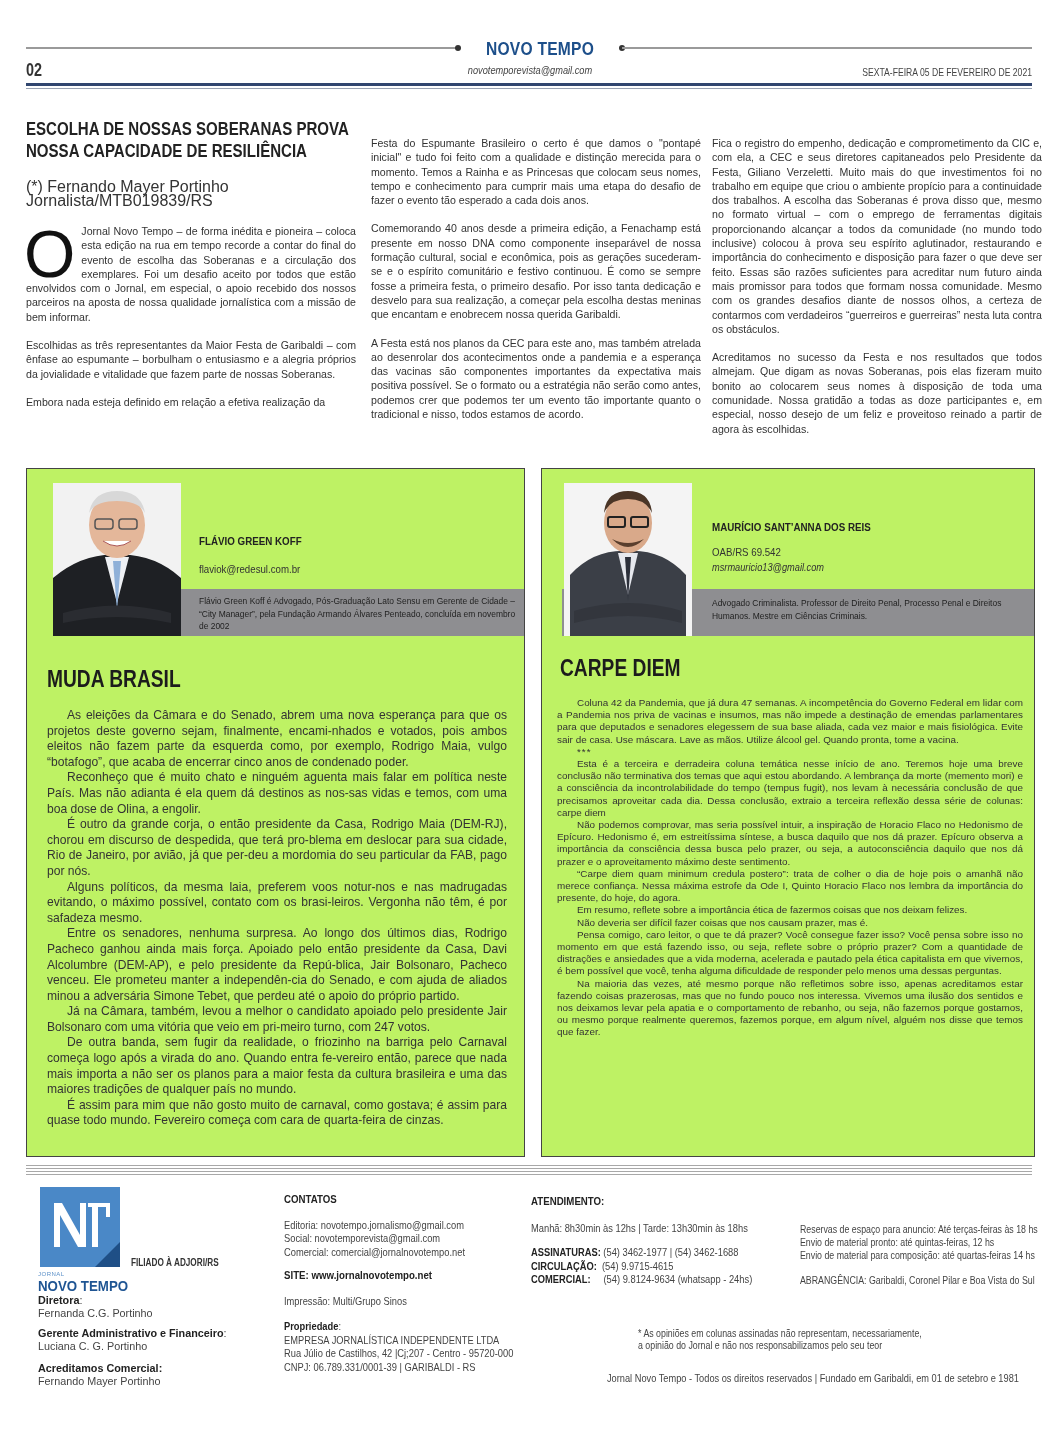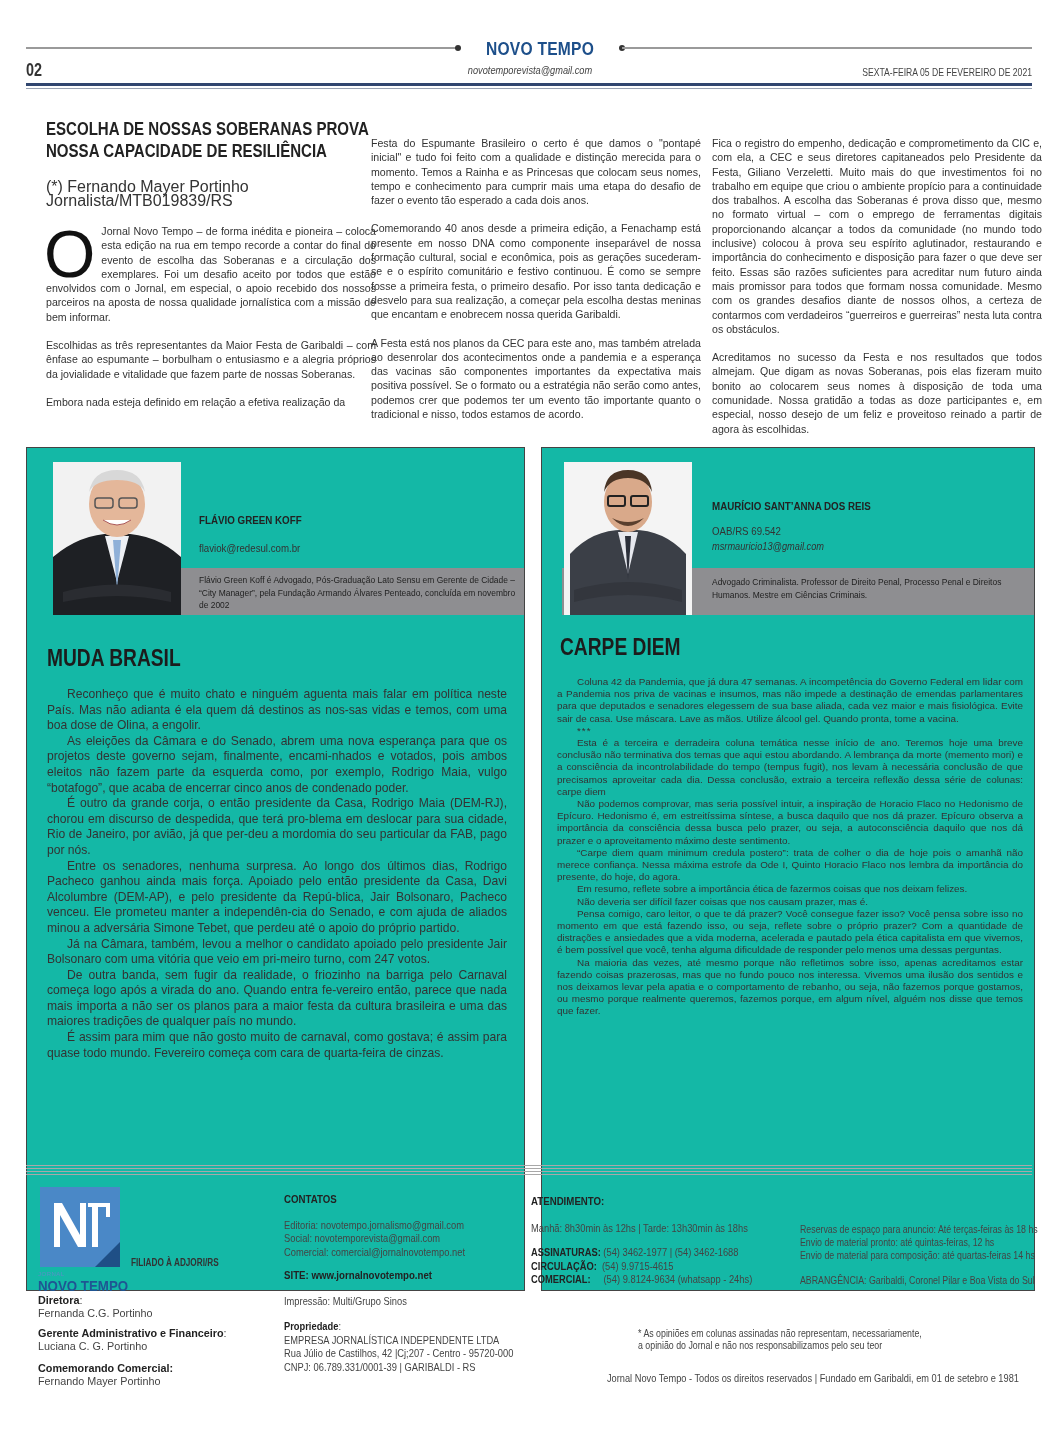--- a/index.html
+++ b/index.html
@@ -17,31 +17,31 @@
   .mast-email { position: absolute; top: 64px; left: 420px; width: 220px; text-align: center;
     font-style: italic; font-size: 10.5px; color: #444; transform: scaleX(0.88); }
   .page-num { position: absolute; top: 60px; left: 26px; font-weight: bold; font-size: 18px; color: #333; transform: scaleX(0.8); transform-origin: left; }
   .page-date { position: absolute; top: 66px; right: 26px; font-size: 10.5px; color: #444; transform: scaleX(0.82); transform-origin: right; white-space: nowrap; }
   .mast-rule-1 { position: absolute; top: 83px; left: 26px; width: 1006px; height: 3px; background: #31466f; }
   .mast-rule-2 { position: absolute; top: 88px; left: 26px; width: 1006px; height: 1px; background: #9aa3b3; }
 
   
   .editorial { position: absolute; top: 118px; left: 26px; width: 1006px; }
   .ed-col { position: absolute; top: 0; width: 330px; font-size: 10.6px; line-height: 14.3px; text-align: justify; color: #333; }
-  .ed-col.c1 { left: 0; margin-left: 20px; }
+  .ed-col.c1 { left: 0; }
   .ed-col.c2 { left: 345px; top: 18px; }
   .ed-col.c3 { left: 686px; top: 18px; }
   .ed-title { font-weight: bold; font-size: 17.5px; line-height: 22px; color: #222; transform: scaleX(0.86); transform-origin: left; width: 390px; }
   .ed-byline { margin-top: 18px; font-size: 16px; line-height: 14px; color: #333; }
   .ed-lead { margin-top: 16px; position: relative; }
   .dropcap { float: left; font-size: 66px; line-height: 54px; margin: 3px 6px 0 -2px; color: #111; font-family: "Liberation Sans", sans-serif; }
   .ed-col p { margin-bottom: 14px; }
 
   
-  .col-box { position: absolute; top: 447px; height: 844px; border: 1.5px solid #444; background: #14b8a6; }
+  .col-box { position: absolute; top: 468px; height: 689px; border: 1.5px solid #444; background: #bef264; }
   .col-box.left { left: 26px; width: 499px; padding-left: 24px; }
   .col-box.right { left: 541px; width: 494px; }
   .bio-band { position: absolute; top: 120px; height: 47px; background: #8e8e91; }
   .col-box.left .bio-band { left: 26px; width: 471px; }
   .col-box.right .bio-band { left: 20px; width: 472px; }
   .portrait { position: absolute; top: 14px; width: 128px; height: 153px; overflow: hidden; background: #f0f0f0; }
   .col-box.left .portrait { left: 26px; }
   .col-box.right .portrait { left: 22px; }
   .bio-name { position: absolute; font-weight: bold; font-size: 11.5px; color: #222; transform: scaleX(0.85); transform-origin: left; white-space: nowrap; }
   .bio-contact { position: absolute; font-size: 11px; color: #333; transform: scaleX(0.88); transform-origin: left; white-space: nowrap; }
@@ -124,23 +124,24 @@
       <rect x="66" y="36" width="18" height="10" rx="3" fill="none" stroke="#555" stroke-width="1.5"></rect>
       <path d="M50 58 Q64 68 78 58" fill="#fff" stroke="#a55" stroke-width="1"></path>
       <path d="M10 130 Q64 115 118 130 L118 140 Q64 128 10 140 Z" fill="#2a2c31"></path>
     </svg>
   </div>
   <div class="bio-name" style="left:172px; top:66px">FLÁVIO GREEN KOFF</div>
   <div class="bio-contact" style="left:172px; top:94px">flaviok@redesul.com.br</div>
   <div class="bio-text" style="left:172px; top:126px; width:355px">Flávio Green Koff é Advogado, Pós-Graduação Lato Sensu em Gerente de Cidade – “City Manager”, pela Fundação Armando Álvares Penteado, concluída em novembro de 2002</div>
   <h2 class="col-title" style="left:20px; top:196px">MUDA BRASIL</h2>
   <div class="col-body">
+    <p>As eleições da Câmara e do Senado, abrem uma nova esperança para que os projetos deste governo sejam, finalmente, encami-nhados e votados, pois ambos eleitos não fazem parte da esquerda como, por exemplo, Rodrigo Maia, vulgo “botafogo”, que acaba de encerrar cinco anos de condenado poder.</p>
     <p>Reconheço que é muito chato e ninguém aguenta mais falar em política neste País. Mas não adianta é ela quem dá destinos as nos-sas vidas e temos, com uma boa dose de Olina, a engolir.</p>
-    <p>As eleições da Câmara e do Senado, abrem uma nova esperança para que os projetos deste governo sejam, finalmente, encami-nhados e votados, pois ambos eleitos não fazem parte da esquerda como, por exemplo, Rodrigo Maia, vulgo “botafogo”, que acaba de encerrar cinco anos de condenado poder.</p>
     <p>É outro da grande corja, o então presidente da Casa, Rodrigo Maia (DEM-RJ), chorou em discurso de despedida, que terá pro-blema em deslocar para sua cidade, Rio de Janeiro, por avião, já que per-deu a mordomia do seu particular da FAB, pago por nós.</p>
+    <p>Alguns políticos, da mesma laia, preferem voos notur-nos e nas madrugadas evitando, o máximo possível, contato com os brasi-leiros. Vergonha não têm, é por safadeza mesmo.</p>
     <p>Entre os senadores, nenhuma surpresa. Ao longo dos últimos dias, Rodrigo Pacheco ganhou ainda mais força. Apoiado pelo então presidente da Casa, Davi Alcolumbre (DEM-AP), e pelo presidente da Repú-blica, Jair Bolsonaro, Pacheco venceu. Ele prometeu manter a independên-cia do Senado, e com ajuda de aliados minou a adversária Simone Tebet, que perdeu até o apoio do próprio partido.</p>
     <p>Já na Câmara, também, levou a melhor o candidato apoiado pelo presidente Jair Bolsonaro com uma vitória que veio em pri-meiro turno, com 247 votos.</p>
     <p>De outra banda, sem fugir da realidade, o friozinho na barriga pelo Carnaval começa logo após a virada do ano. Quando entra fe-vereiro então, parece que nada mais importa a não ser os planos para a maior festa da cultura brasileira e uma das maiores tradições de qualquer país no mundo.</p>
     <p>É assim para mim que não gosto muito de carnaval, como gostava; é assim para quase todo mundo. Fevereiro começa com cara de quarta-feira de cinzas.</p>
   </div>
 </article>
 
 <article class="col-box right">
   <div class="bio-band"></div>
   <div class="portrait">
@@ -194,21 +195,21 @@
 
 <div class="staff" style="top:1294px">
   <b>Diretora</b><span>:</span><br>
   <span>Fernanda C.G. Portinho</span>
 </div>
 <div class="staff" style="top:1327px">
   <b>Gerente Administrativo e Financeiro</b><span>:</span><br>
   <span>Luciana C. G. Portinho</span>
 </div>
 <div class="staff" style="top:1362px">
-  <b>Comemorando Comercial</b><b>:</b><br>
+  <b>Acreditamos Comercial</b><b>:</b><br>
   <span>Fernando Mayer Portinho</span>
 </div>
 
 <div class="foot" style="left:284px; top:1193px">
   <div class="h cond">CONTATOS</div>
   <div style="height:12px"></div>
   <div class="cond">Editoria: novotempo.jornalismo@gmail.com</div>
   <div class="cond">Social: novotemporevista@gmail.com</div>
   <div class="cond">Comercial: comercial@jornalnovotempo.net</div>
   <div style="height:10px"></div>

